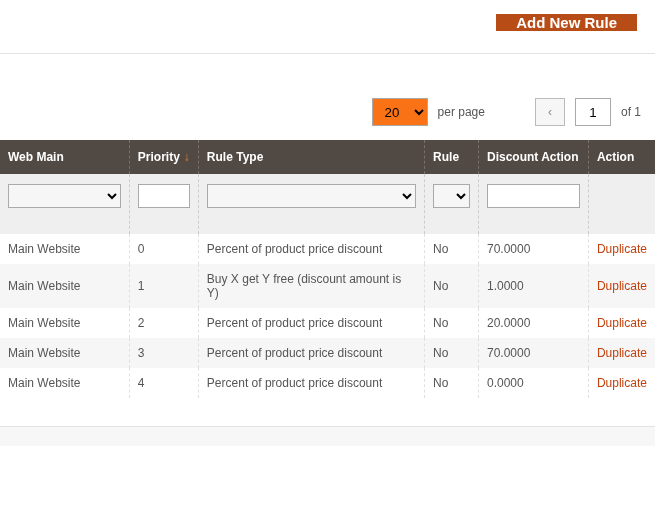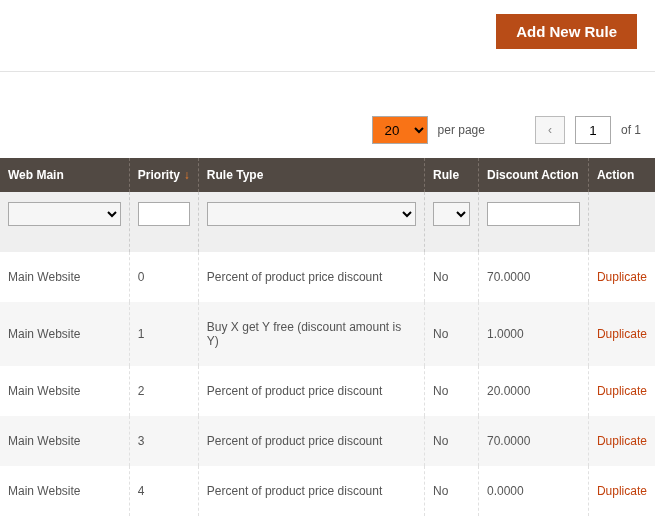--- a/index.html
+++ b/index.html
@@ -16,21 +16,21 @@
     padding: 14px 18px 22px;
     display: flex;
     justify-content: flex-end;
   }
   .btn-primary {
     background: #b84c17;
     color: #fff;
     border: none;
     font-weight: bold;
     font-size: 15px;
-    padding: 9px 20px;
+    padding: 0 20px;
     cursor: pointer;
   }
   .pager {
     display: flex;
     align-items: center;
     justify-content: flex-end;
     gap: 10px;
     padding: 44px 14px 14px;
     font-size: 12px;
     color: #555;
@@ -92,21 +92,21 @@
     height: 24px;
     border: 1px solid #aaa;
     background: #fff;
     padding: 0 4px;
   }
   thead tr.head-filters select { background: #f6f6f6; }
 
   tbody tr { background: #fff; }
   tbody tr:nth-child(even) { background: #f6f6f6; }
   tbody td {
-    padding: 18px 8px;
+    padding: 8px 8px;
     border-right: 1px dashed #e0e0e0;
     color: #555;
     vertical-align: middle;
   }
   tbody td:last-child { border-right: none; }
   tbody td.action a { color: #c2410c; text-decoration: none; cursor: pointer; }
 
   .col-website { width: 130px; }
   .col-priority { width: 68px; }
   .col-ruletype { width: 228px; }

